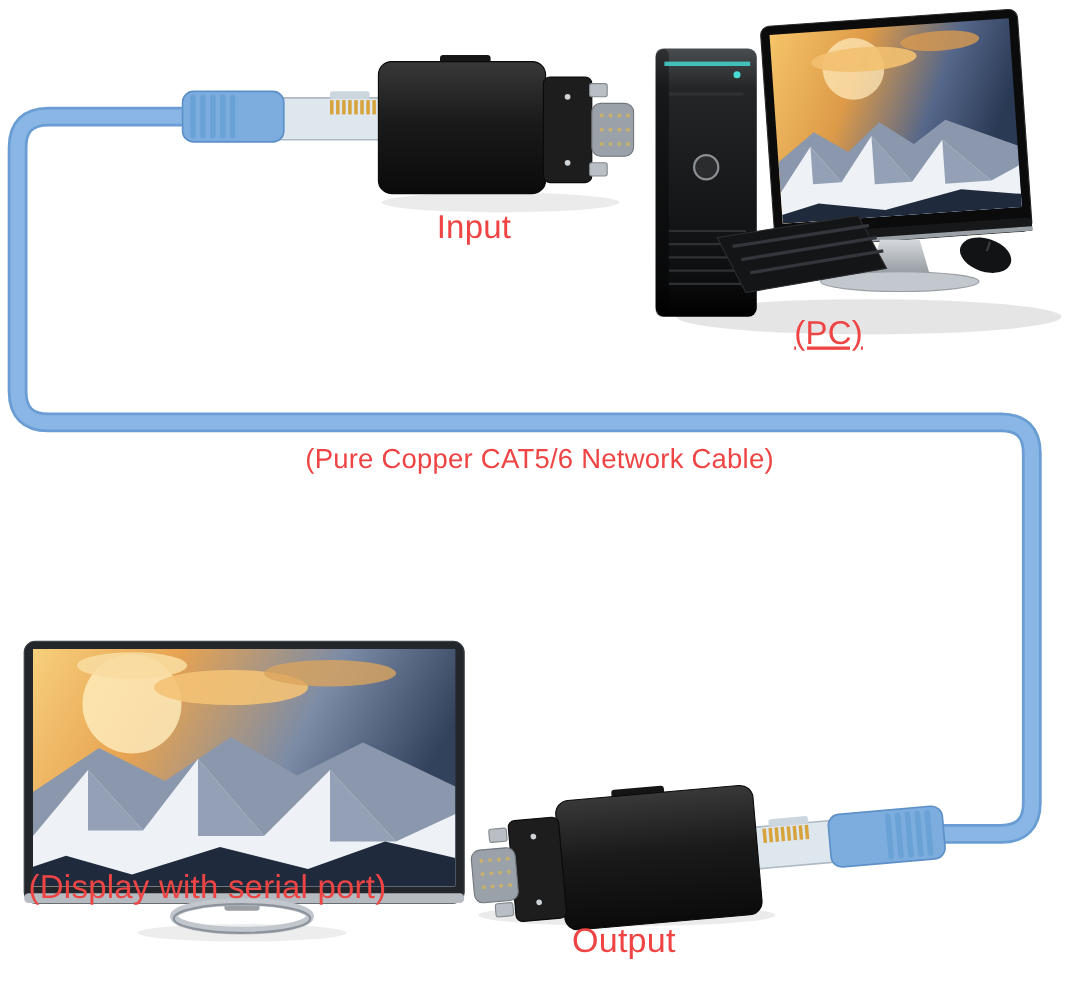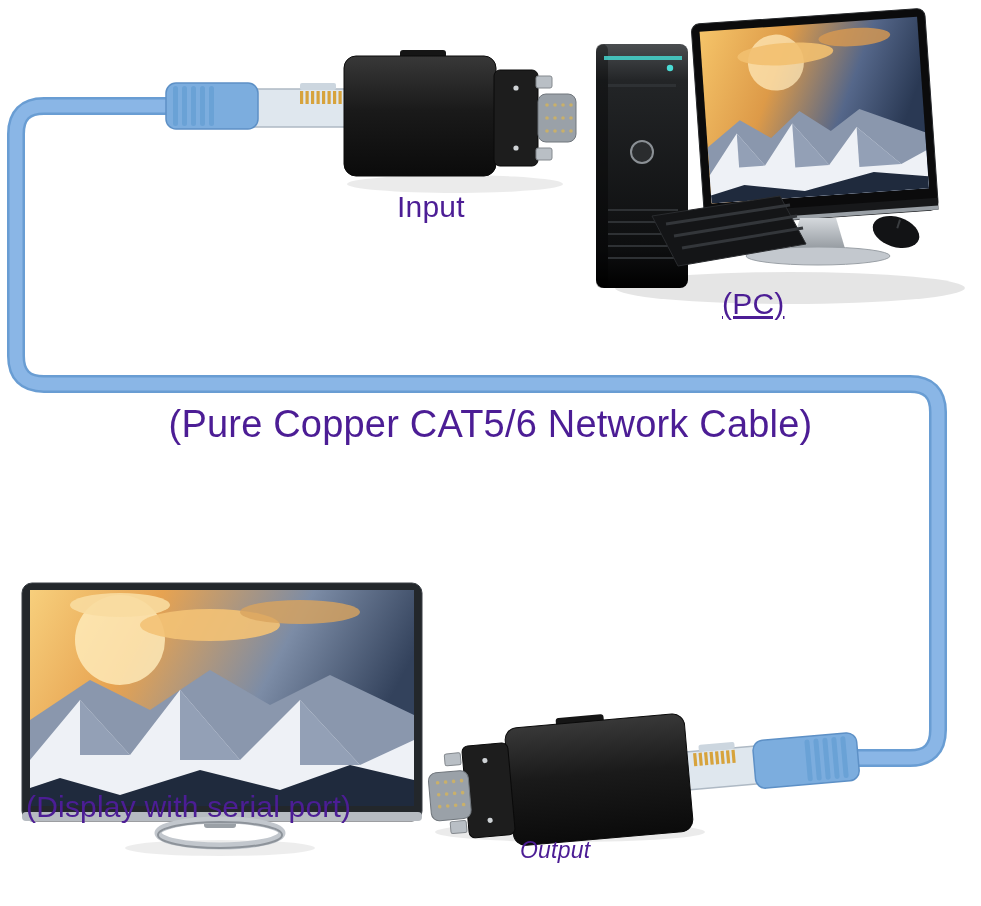--- a/index.html
+++ b/index.html
@@ -6,30 +6,30 @@
   .canvas{
     position:relative;
     width:981px;height:906px;
     background:#ffffff;
     font-family:"Liberation Sans", sans-serif;
     overflow:hidden;
   }
   .canvas svg{position:absolute;left:0;top:0;}
   .lbl{
     position:absolute;
-    color:#4c1d95;
+    color:#ef4444;
     font-size:30px;
     letter-spacing:.2px;
     white-space:nowrap;
   }
   .lbl-input{left:397px;top:190px;}
   .lbl-pc{left:722px;top:287px;text-decoration:underline;}
-  .lbl-cable{left:0;top:403px;width:981px;text-align:center;font-size:38px;}
+  .lbl-cable{left:0;top:403px;width:981px;text-align:center;font-size:25px;}
   .lbl-display{left:26px;top:790px;}
-  .lbl-output{left:520px;top:837px;font-size:23px;font-style:italic;}
+  .lbl-output{left:520px;top:837px;font-size:31px;}
 </style>
 </head>
 <body>
 
 <div class="canvas">
 
 <svg width="981" height="906" viewBox="0 0 981 906">
   <defs>
     <linearGradient id="skyPC" x1="0" y1="0" x2="1" y2="0.35">
       <stop offset="0" stop-color="#f5c469"></stop>

